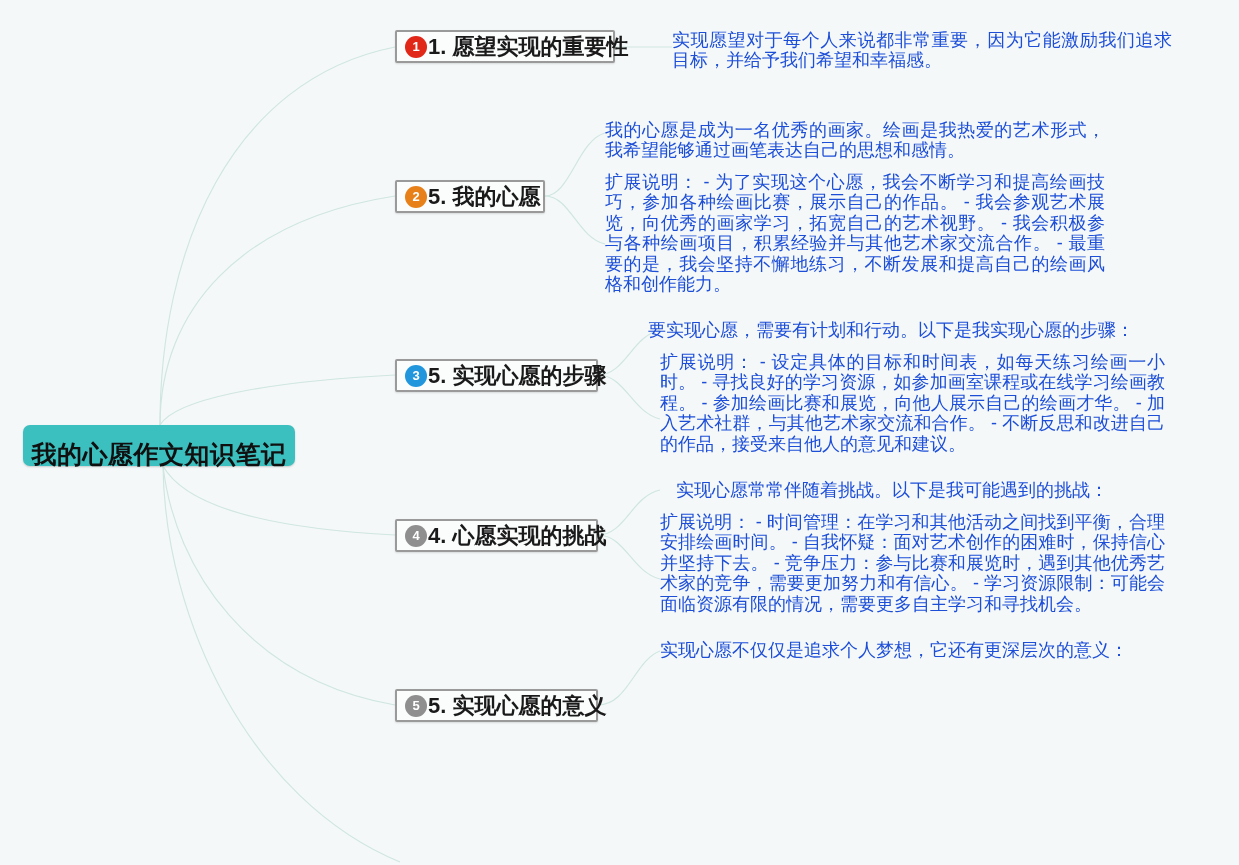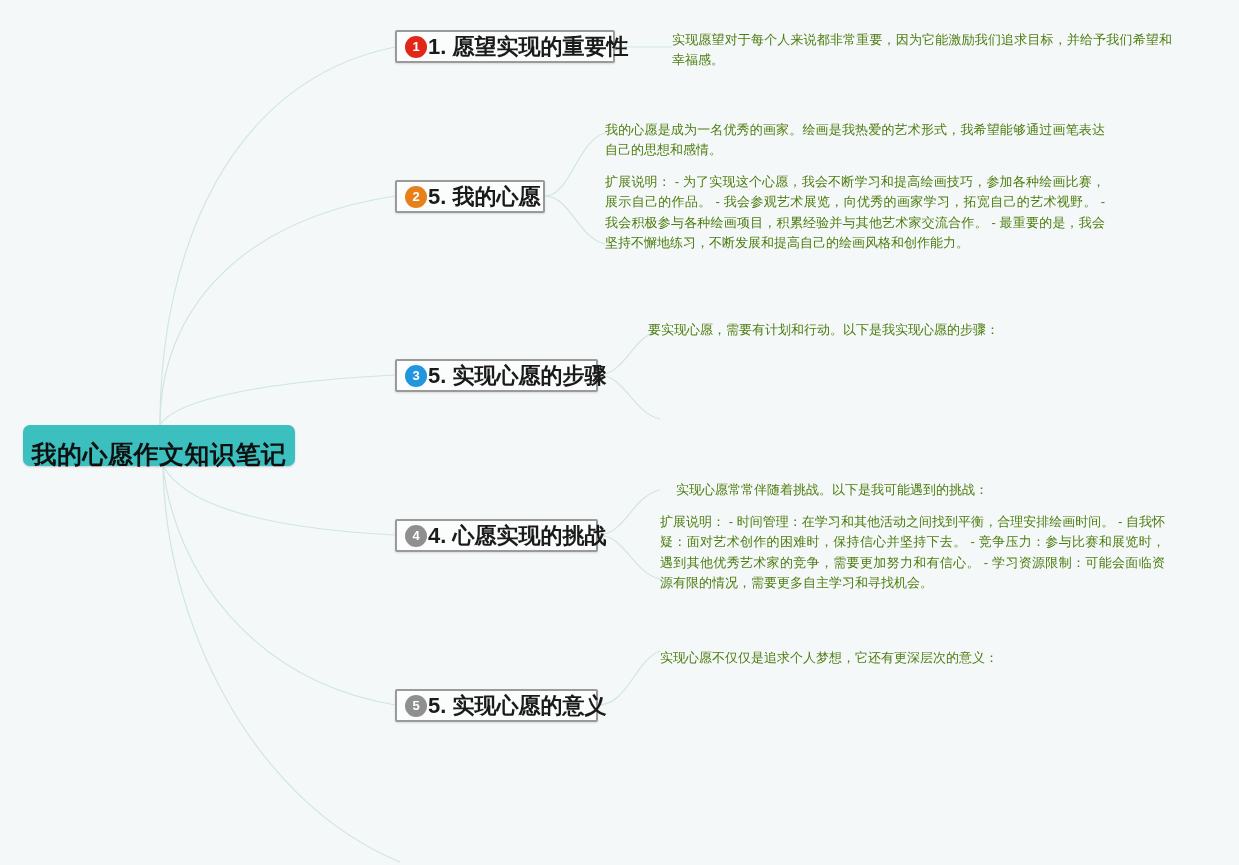--- a/index.html
+++ b/index.html
@@ -59,23 +59,23 @@
   .branch-label{
     font-size:22px;
     font-weight:bold;
     color:#1a1a1a;
     white-space:nowrap;
   }
 
   
   .leaf{
     position:absolute;
-    font-size:13px;
+    font-size:18px;
     line-height:20.4px;
-    color:#4d7c0f;
+    color:#1d4ed8;
     text-align:justify;
     box-sizing:border-box;
   }
 </style>
 </head>
 <body>
 
 <div id="canvas">
 
   <svg id="edges" viewBox="0 0 1239 865" xmlns="http://www.w3.org/2000/svg">
@@ -123,27 +123,28 @@
     <span class="branch-label">5. 我的心愿</span>
   </div>
   <div class="leaf" style="left:605px;top:120px;width:500px;">我的心愿是成为一名优秀的画家。绘画是我热爱的艺术形式，我希望能够通过画笔表达自己的思想和感情。</div>
   <div class="leaf" style="left:605px;top:172px;width:500px;">扩展说明： - 为了实现这个心愿，我会不断学习和提高绘画技巧，参加各种绘画比赛，展示自己的作品。 - 我会参观艺术展览，向优秀的画家学习，拓宽自己的艺术视野。 - 我会积极参与各种绘画项目，积累经验并与其他艺术家交流合作。 - 最重要的是，我会坚持不懈地练习，不断发展和提高自己的绘画风格和创作能力。</div>
 
   <div class="branch-node" style="left:395px;top:359px;width:203px;">
     <span class="badge" style="background: rgb(33, 150, 221);">3</span>
     <span class="branch-label">5. 实现心愿的步骤</span>
   </div>
   <div class="leaf" style="left:648px;top:320px;width:505px;">要实现心愿，需要有计划和行动。以下是我实现心愿的步骤：</div>
+  <div class="leaf" style="left:660px;top:352px;width:505px;">扩展说明： - 设定具体的目标和时间表，如每天练习绘画一小时。 - 寻找良好的学习资源，如参加画室课程或在线学习绘画教程。 - 参加绘画比赛和展览，向他人展示自己的绘画才华。 - 加入艺术社群，与其他艺术家交流和合作。 - 不断反思和改进自己的作品，接受来自他人的意见和建议。</div>
 
   <div class="branch-node" style="left:395px;top:519px;width:203px;">
     <span class="badge" style="background: rgb(143, 143, 143);">4</span>
     <span class="branch-label">4. 心愿实现的挑战</span>
   </div>
   <div class="leaf" style="left:660px;top:480px;width:505px;margin-left:16px;">实现心愿常常伴随着挑战。以下是我可能遇到的挑战：</div>
   <div class="leaf" style="left:660px;top:512px;width:505px;">扩展说明： - 时间管理：在学习和其他活动之间找到平衡，合理安排绘画时间。 - 自我怀疑：面对艺术创作的困难时，保持信心并坚持下去。 - 竞争压力：参与比赛和展览时，遇到其他优秀艺术家的竞争，需要更加努力和有信心。 - 学习资源限制：可能会面临资源有限的情况，需要更多自主学习和寻找机会。</div>
 
   <div class="branch-node" style="left:395px;top:689px;width:203px;">
     <span class="badge" style="background: rgb(143, 143, 143);">5</span>
     <span class="branch-label">5. 实现心愿的意义</span>
   </div>
-  <div class="leaf" style="left:660px;top:640px;width:505px;margin-top:8px;">实现心愿不仅仅是追求个人梦想，它还有更深层次的意义：</div>
+  <div class="leaf" style="left:660px;top:640px;width:505px;">实现心愿不仅仅是追求个人梦想，它还有更深层次的意义：</div>
 
 </div>
 
 </body></html>

